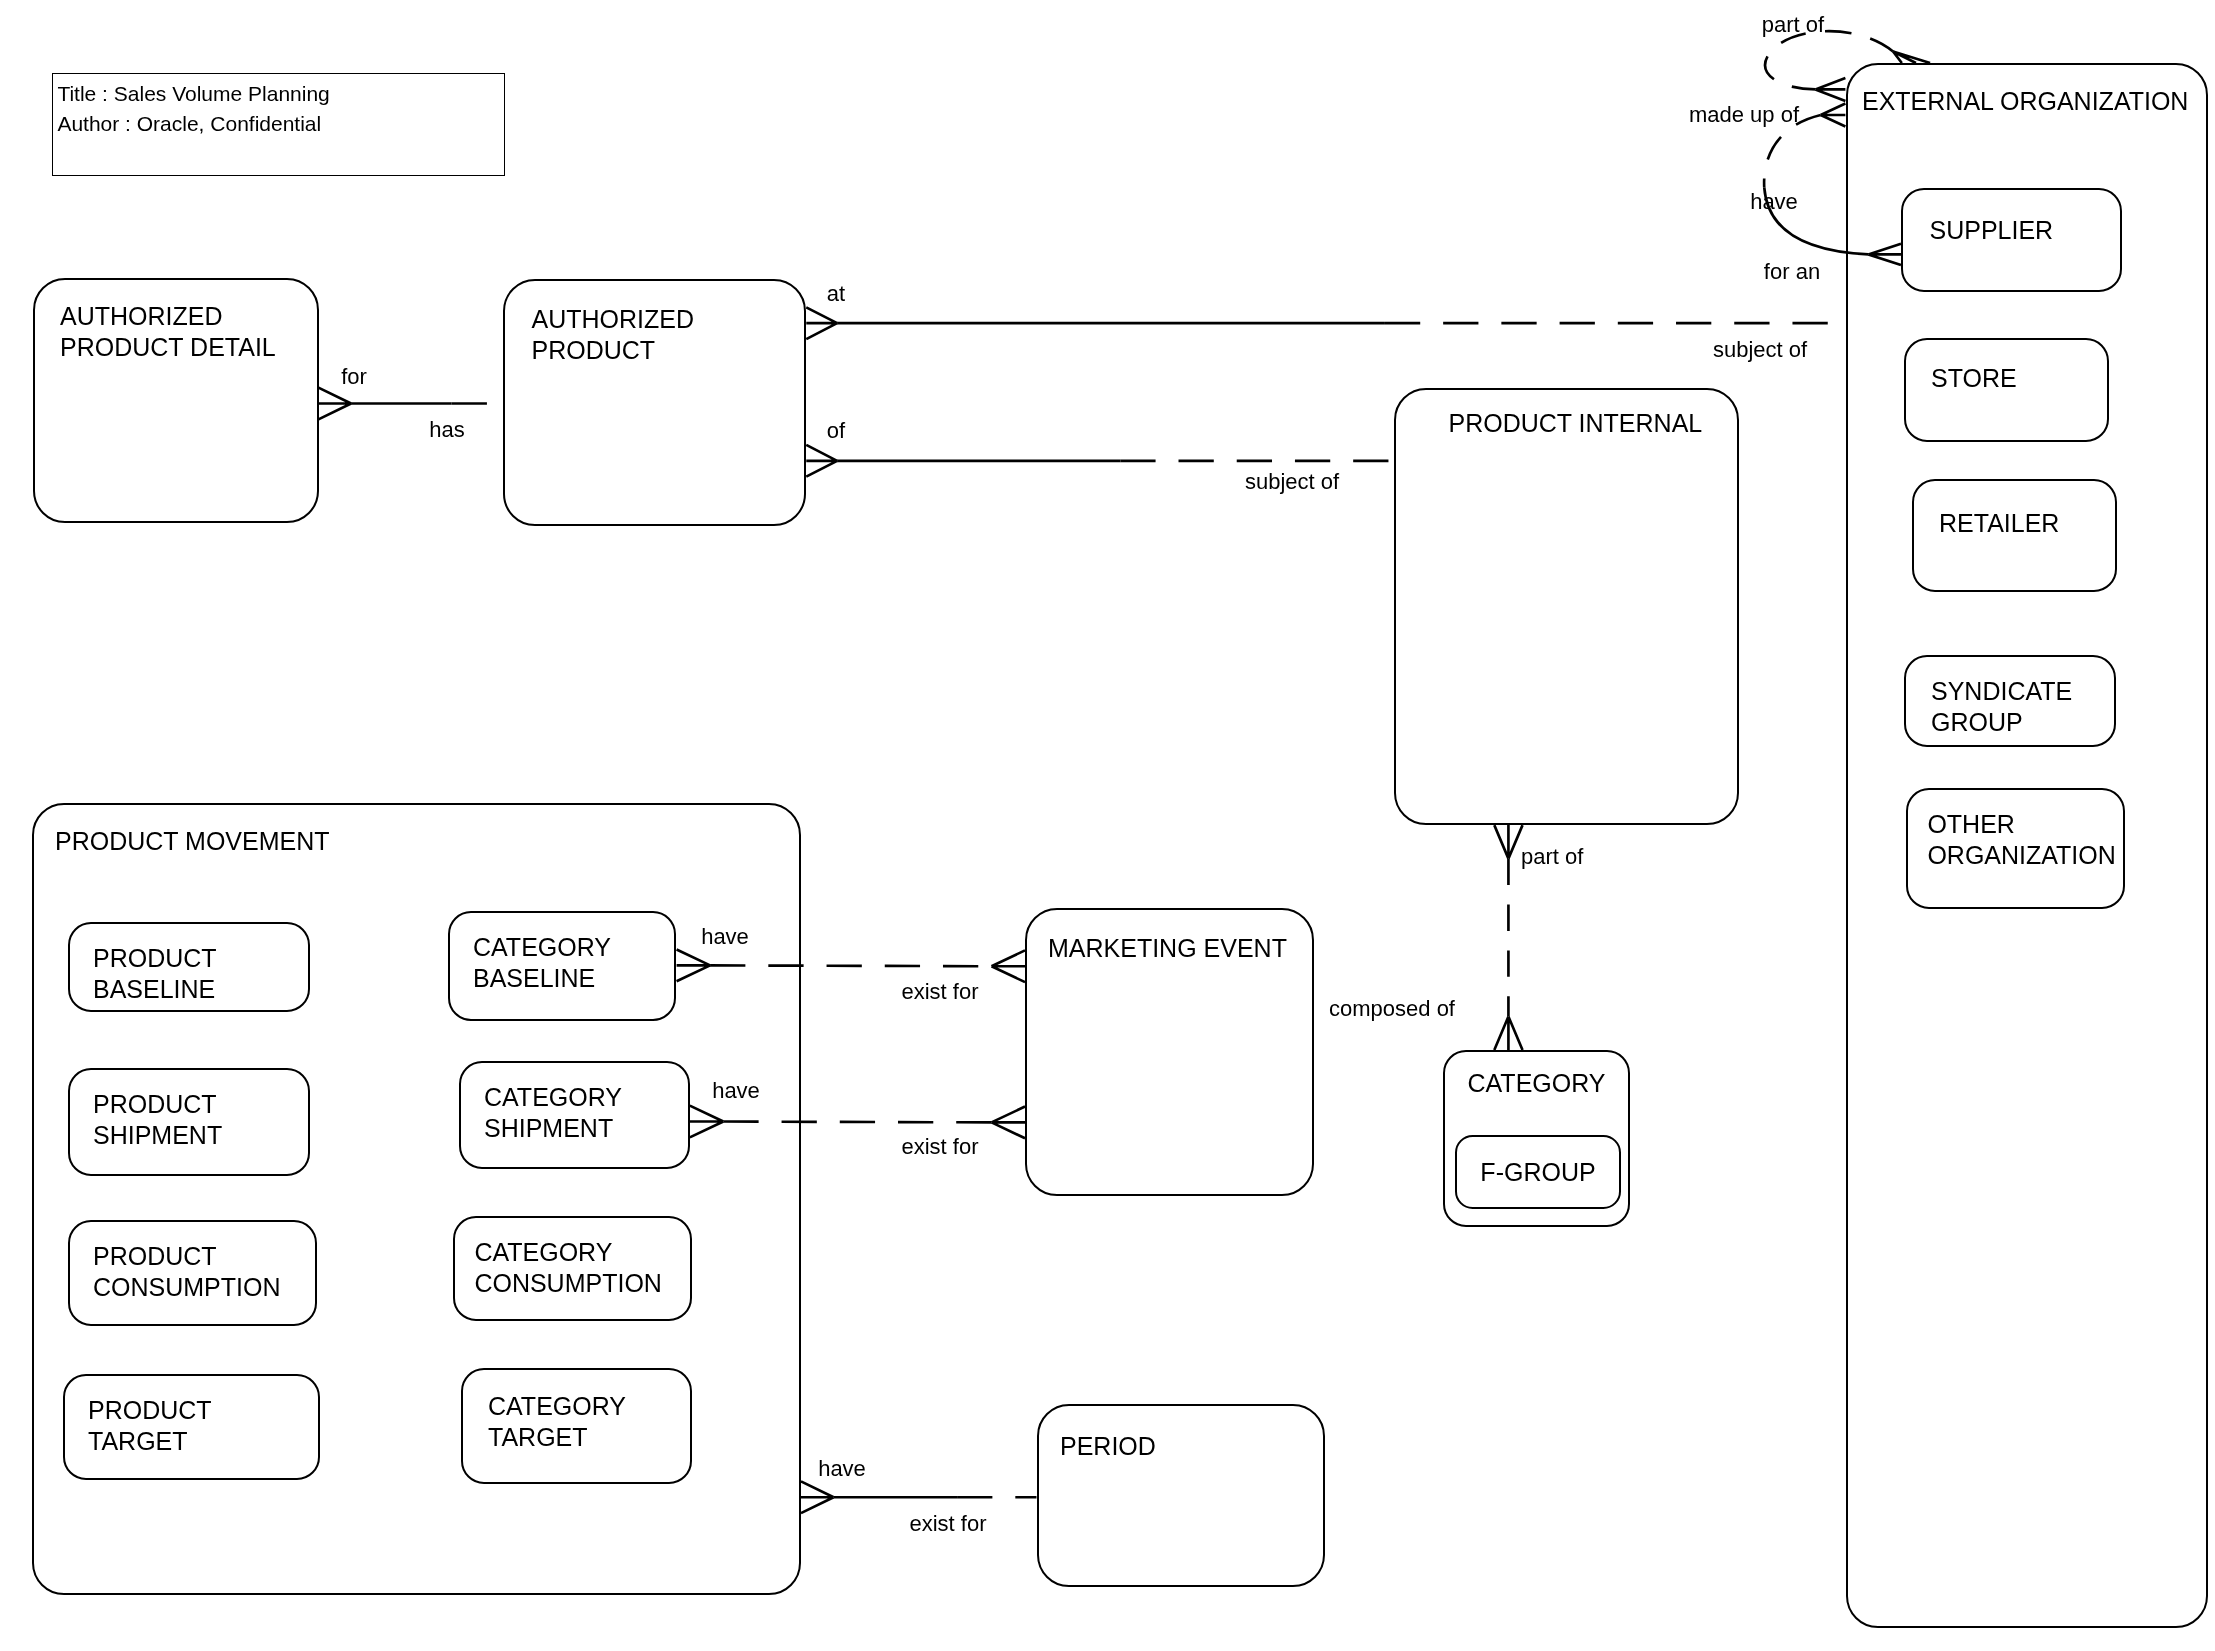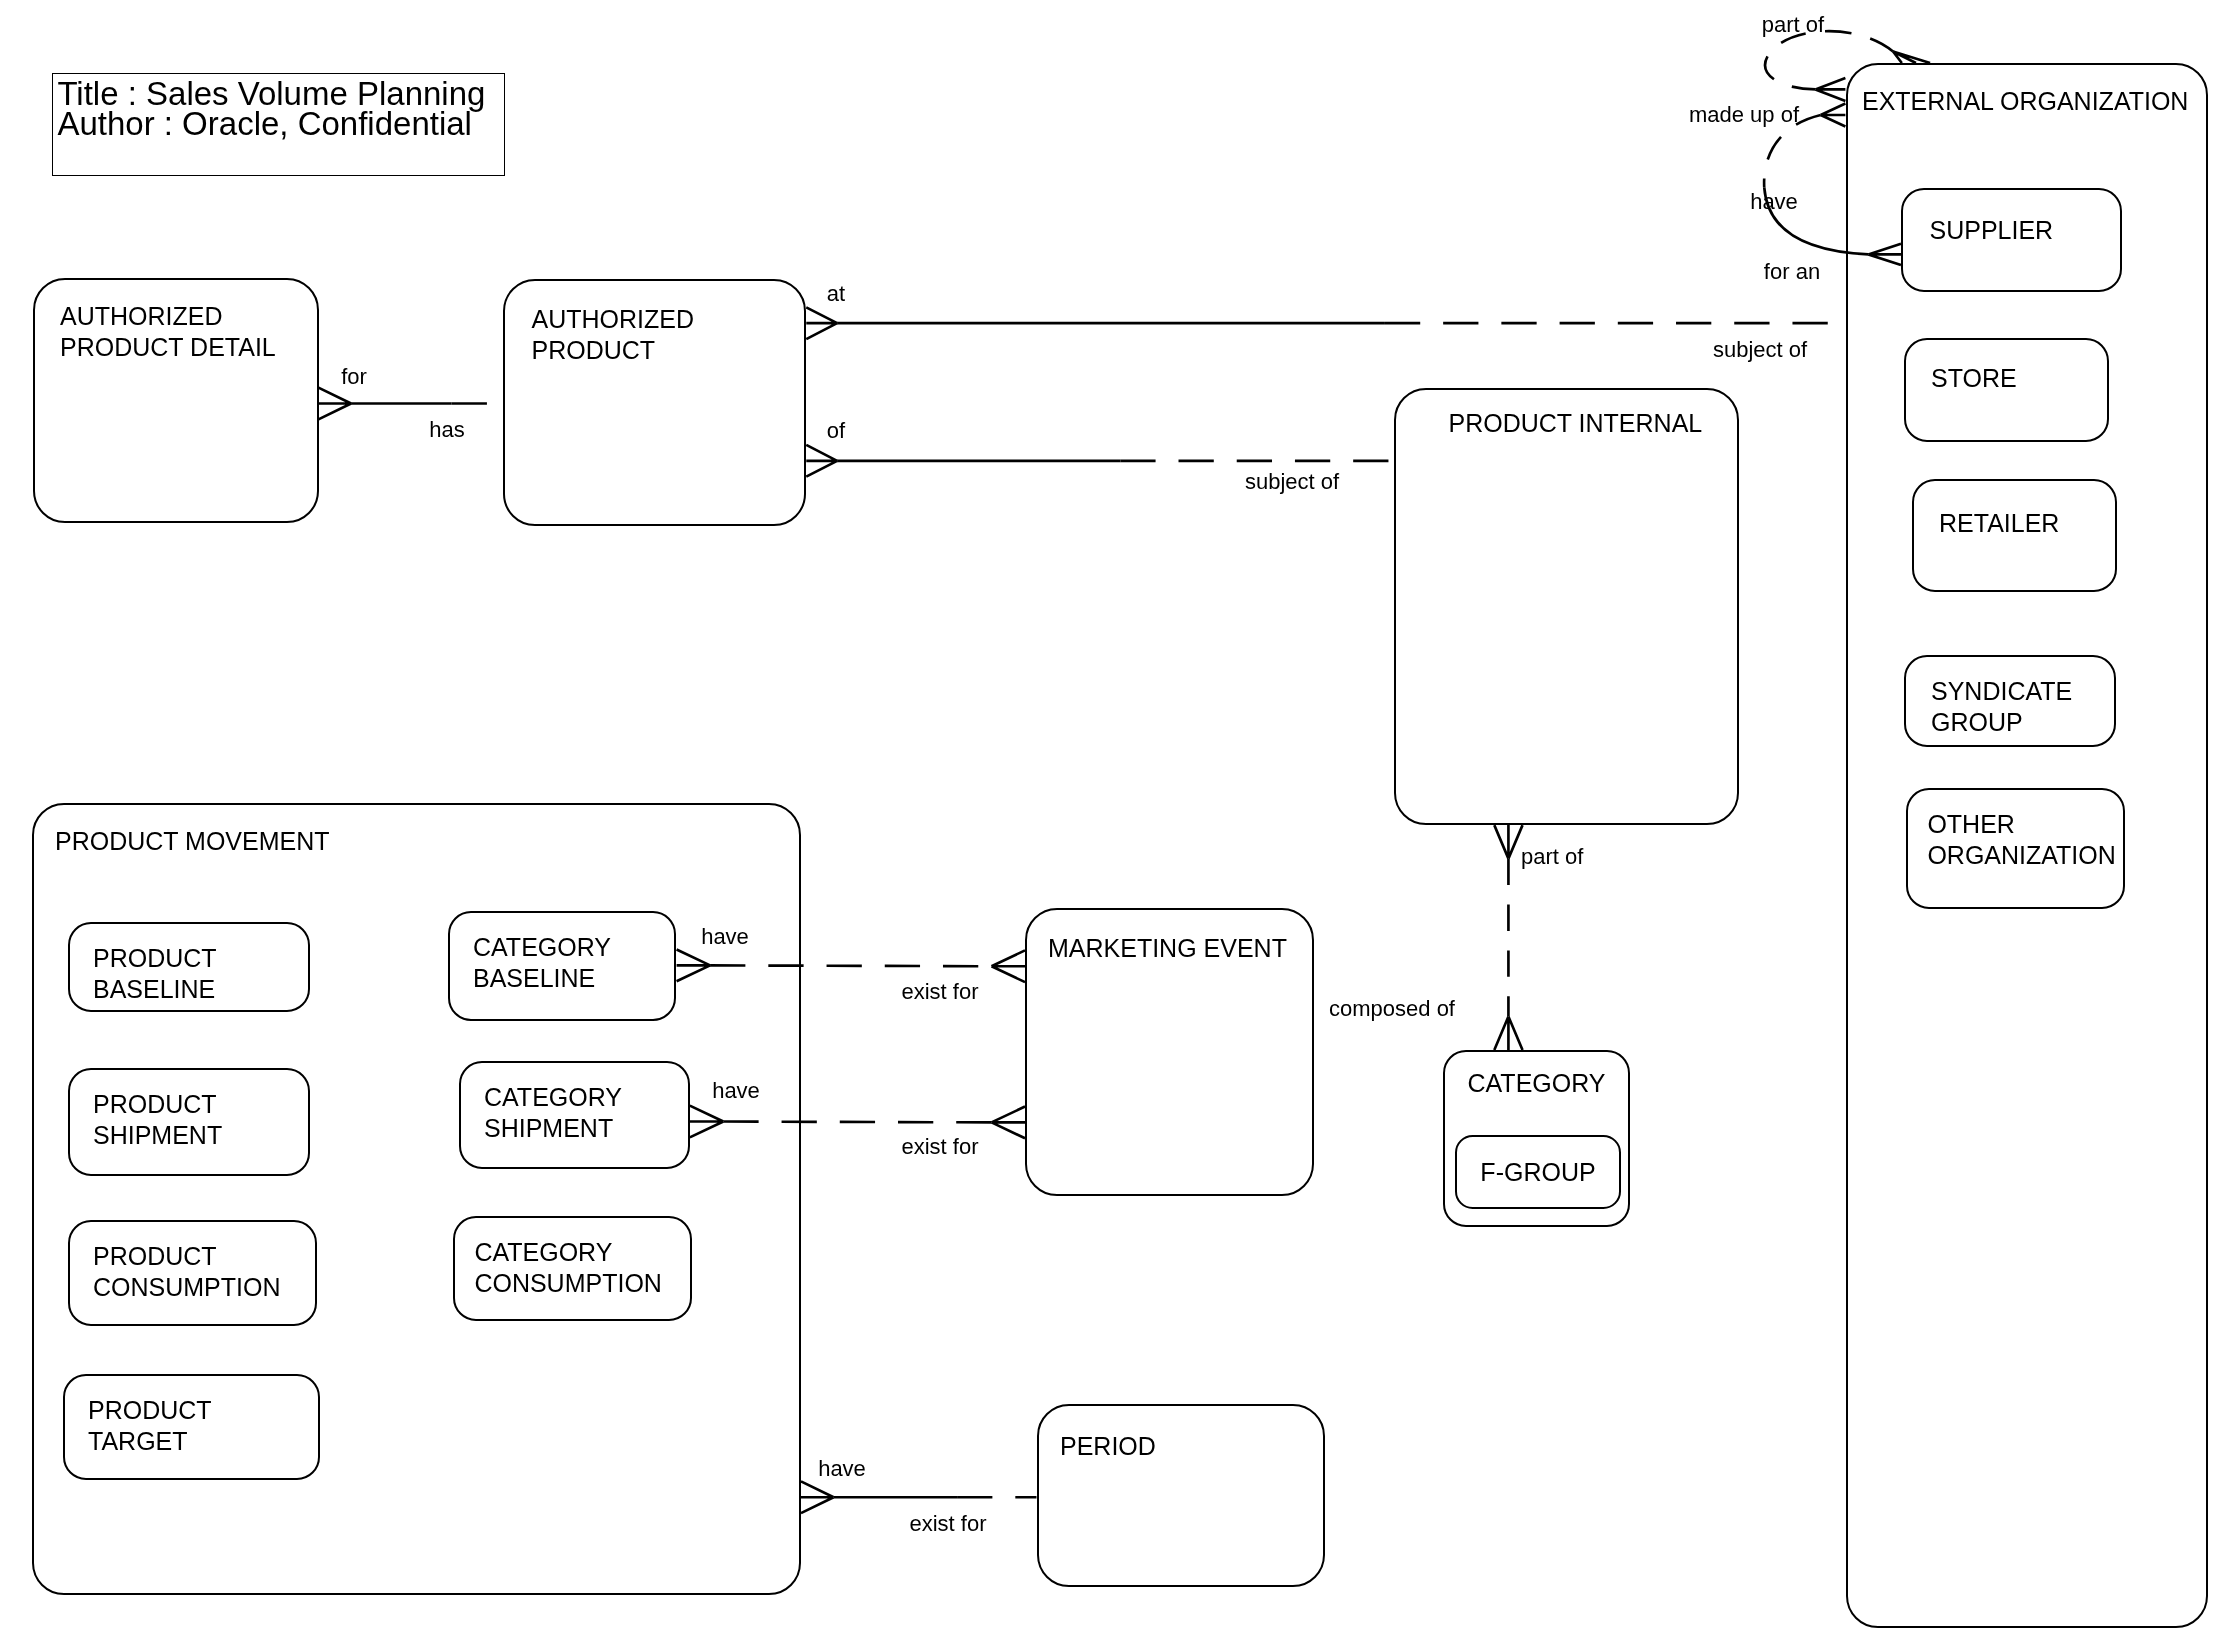--- a/index.html
+++ b/index.html
@@ -34,21 +34,21 @@
     color: #000;
     white-space: pre-line;
   }
   
   #title-box {
     position: absolute;
     left: 52px; top: 73px; width: 453px; height: 103px;
     border: 1.8px solid #000;
     box-sizing: border-box;
     padding: 5.3px 3.5px 0 4.4px;
-    font-size: 33px;
+    font-size: 21px;
     line-height: 30px;
     color: #000;
   }
   
   #apd        { left: 33px;   top: 278px;  width: 286px; height: 245px; padding: 21px 8.8px 0 25px; }
   #ap         { left: 503px;  top: 279px;  width: 303px; height: 247px; padding: 23px 8.8px 0 26.5px; }
   #pi         { left: 1394px; top: 388px;  width: 345px; height: 437px; padding: 17.6px 5.3px 0 23px; text-align: center; }
   #extorg     { left: 1846px; top: 63px;   width: 362px; height: 1565px; padding: 21px 1.8px 0 14px; }
   #supplier   { left: 1901px; top: 188px;  width: 221px; height: 104px; padding: 25px 3.5px 0 26.5px; }
   #store      { left: 1904px; top: 338px;  width: 205px; height: 104px; padding: 23px 3.5px 0 25px; }
@@ -152,20 +152,23 @@
   </div>
   <div class="box smallbox" id="p-consumption">
     <span class="el">PRODUCT CONSUMPTION</span>
   </div>
   <div class="box smallbox" id="c-consumption">
     <span class="el">CATEGORY CONSUMPTION</span>
   </div>
   <div class="box smallbox" id="p-target">
     <span class="el">PRODUCT TARGET</span>
   </div>
+  <div class="box smallbox" id="c-target">
+    <span class="el">CATEGORY TARGET</span>
+  </div>
 
   <div class="box" id="me">
     <span class="el">MARKETING EVENT</span>
   </div>
 
   <div class="box" id="period">
     <span class="el">PERIOD</span>
   </div>
 
   <div class="box smallbox" id="category">

